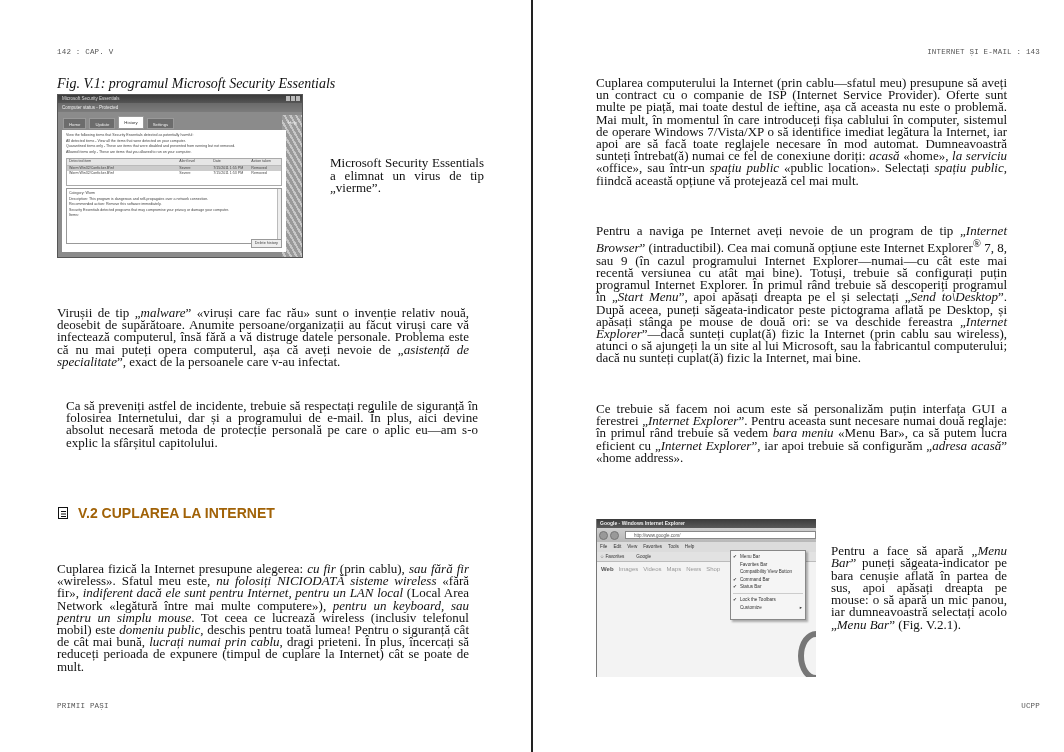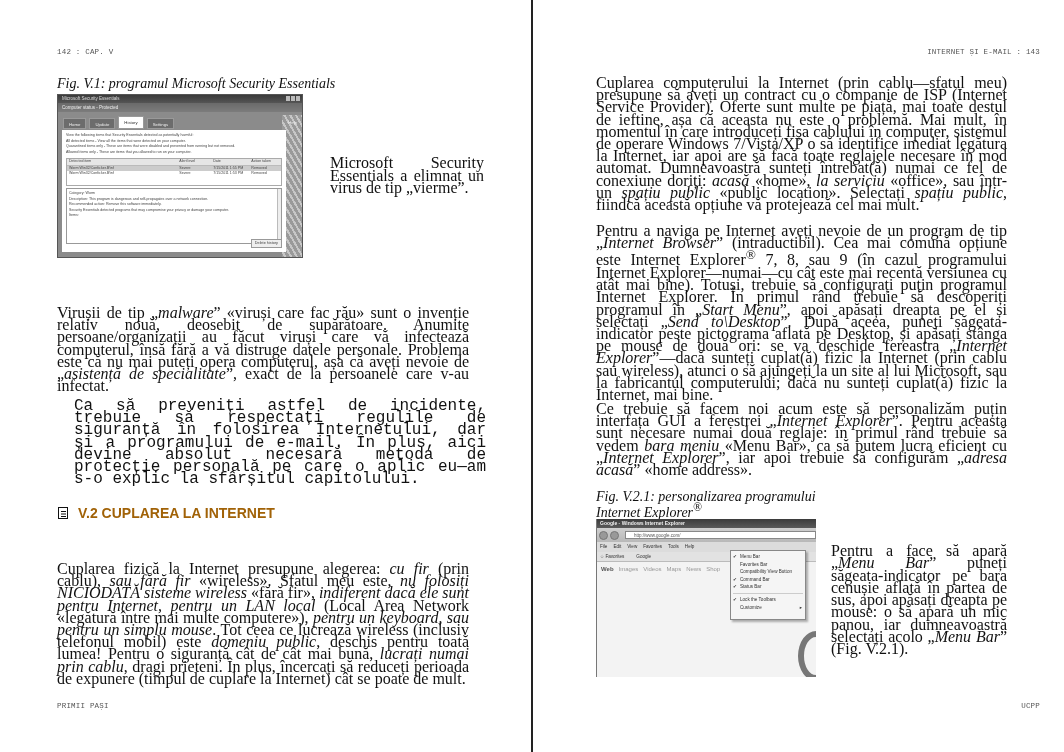--- a/index.html
+++ b/index.html
@@ -9,21 +9,21 @@
   .page { position: absolute; top: 0; height: 752px; background: #fff; }
   #page-left { left: 0; width: 531px; }
   #page-right { left: 533px; width: 531px; }
   .gutter { position: absolute; left: 531px; top: 0; width: 2px; height: 752px; background: #222; }
 
   .running-head, .running-foot {
     position: absolute; font-family: "Liberation Mono", "DejaVu Sans Mono", monospace;
     font-size: 7.5px; color: #555; letter-spacing: 0.2px;
   }
 
-  .para { position: absolute; font-size: 16px; line-height: 12.2px; text-align: justify; }
+  .para { position: absolute; font-size: 13px; line-height: 12.2px; text-align: justify; }
   .para i { font-style: italic; }
   .caption { position: absolute; font-size: 14px; line-height: 11px; font-style: italic; }
 
   .section-head { position: absolute; left: 58px; top: 505px; font-family: "Liberation Sans", "DejaVu Sans", sans-serif;
     font-weight: bold; font-size: 14px; color: #a16207; display: flex; align-items: center; gap: 10px; }
   .section-head .doc-icon { width: 10px; height: 12px; border: 1.4px solid #111; position: relative; }
   .section-head .doc-icon::before { content: ""; position: absolute; left: 1.5px; right: 1.5px; top: 3px; height: 1.2px; background: #111; box-shadow: 0 2.5px 0 #111, 0 5px 0 #111; }
 
   
   .mse { position: absolute; left: 57px; top: 94px; width: 246px; height: 164px; background: #8b8b8b; border: 1px solid #555; overflow: hidden; }
@@ -121,42 +121,41 @@
         <div>Items:</div>
         <div class="scroll"></div>
       </div>
       <div class="clean-btn">Delete history</div>
     </div>
   </div>
 
   <div class="para" style="left:314px; top:157px; width:154px; line-height:12.5px;margin-left:16px;">Microsoft Security Essentials a elimnat un virus de tip „vierme”.</div>
 
   <div class="para" style="left:57px; top:307px; width:412px;">Virușii de tip „<i>malware</i>” «viruși care fac rău» sunt o invenție relativ nouă, deosebit de supărătoare. Anumite persoane/organizații au făcut viruși care vă infectează computerul, însă fără a vă distruge datele personale. Problema este că nu mai puteți opera computerul, așa că aveți nevoie de „<i>asistență de specialitate</i>”, exact de la persoanele care v-au infectat.</div>
-  <div class="para" style="left:74px; top:400px; width:412px;font-family:Liberation Mono, monospace;">Ca să preveniți astfel de incidente, trebuie să respectați regulile de siguranță în folosirea Internetului, dar și a programului de e-mail. În plus, aici devine absolut necesară metoda de protecție personală pe care o aplic eu—am s-o explic la sfârșitul capitolului.</div>
+  <div class="para" style="left:66px; top:400px; width:412px;">Ca să preveniți astfel de incidente, trebuie să respectați regulile de siguranță în folosirea Internetului, dar și a programului de e-mail. În plus, aici devine absolut necesară metoda de protecție personală pe care o aplic eu—am s-o explic la sfârșitul capitolului.</div>
 
   <div class="section-head">
     <span class="doc-icon"></span>
     <span>V.2 CUPLAREA LA INTERNET</span>
   </div>
 
   <div class="para" style="left:57px; top:563px; width:412px;">Cuplarea fizică la Internet presupune alegerea: <i>cu fir</i> (prin cablu), <i>sau fără fir</i> «wireless». Sfatul meu este, <i>nu folosiți NICIODATĂ sisteme wireless</i> «fără fir», <i>indiferent dacă ele sunt pentru Internet, pentru un LAN local</i> (Local Area Network «legătură între mai multe computere»), <i>pentru un keyboard, sau pentru un simplu mouse</i>. Tot ceea ce lucrează wireless (inclusiv telefonul mobil) este <i>domeniu public</i>, deschis pentru toată lumea! Pentru o siguranță cât de cât mai bună, <i>lucrați numai prin cablu</i>, dragi prieteni. În plus, încercați să reduceți perioada de expunere (timpul de cuplare la Internet) cât se poate de mult.</div>
 
   <div class="running-foot" style="left:57px; top:702px;">PRIMII PAȘI</div>
 </div>
 
 <div class="gutter"></div>
 
 <div class="page" id="page-right">
   <div class="running-head" style="right:24px; top:48px;">INTERNET ȘI E-MAIL : 143</div>
 
   <div class="para" style="left:63px; top:77px; width:411px;">Cuplarea computerului la Internet (prin cablu—sfatul meu) presupune să aveți un contract cu o companie de ISP (Internet Service Provider). Oferte sunt multe pe piață, mai toate destul de ieftine, așa că aceasta nu este o problemă. Mai mult, în momentul în care introduceți fișa cablului în computer, sistemul de operare Windows 7/Vista/XP o să identifice imediat legătura la Internet, iar apoi are să facă toate reglajele necesare în mod automat. Dumneavoastră sunteți întrebat(ă) numai ce fel de conexiune doriți: <i>acasă</i> «home», <i>la serviciu</i> «office», sau într-un <i>spațiu public</i> «public location». Selectați <i>spațiu public</i>, fiindcă această opțiune vă protejează cel mai mult.</div>
   <div class="para" style="left:63px; top:225px; width:411px;">Pentru a naviga pe Internet aveți nevoie de un program de tip „<i>Internet Browser</i>” (intraductibil). Cea mai comună opțiune este Internet Explorer<sup>®</sup> 7, 8, sau 9 (în cazul programului Internet Explorer—numai—cu cât este mai recentă versiunea cu atât mai bine). Totuși, trebuie să configurați puțin programul Internet Explorer. În primul rând trebuie să descoperiți programul în „<i>Start Menu</i>”, apoi apăsați dreapta pe el și selectați „<i>Send to\Desktop</i>”. După aceea, puneți săgeata-indicator peste pictograma aflată pe Desktop, și apăsați stânga pe mouse de două ori: se va deschide fereastra „<i>Internet Explorer</i>”—dacă sunteți cuplat(ă) fizic la Internet (prin cablu sau wireless), atunci o să ajungeți la un site al lui Microsoft, sau la fabricantul computerului; dacă nu sunteți cuplat(ă) fizic la Internet, mai bine.</div>
   <div class="para" style="left:63px; top:403px; width:411px;">Ce trebuie să facem noi acum este să personalizăm puțin interfața GUI a ferestrei „<i>Internet Explorer</i>”. Pentru aceasta sunt necesare numai două reglaje: în primul rând trebuie să vedem <i>bara meniu</i> «Menu Bar», ca să putem lucra eficient cu „<i>Internet Explorer</i>”, iar apoi trebuie să configurăm „<i>adresa acasă</i>” «home address».</div>
 
-  <div class="caption" style="left:63px; top:491px;">Fig. V.2.1: personalizarea programului<br>Internet Explorer<sup>®</sup></div>
 
   <div class="para" style="left:298px; top:545px; width:176px; line-height:12.3px;">Pentru a face să apară „<i>Menu Bar</i>” puneți săgeata-indicator pe bara cenușie aflată în partea de sus, apoi apăsați dreapta pe mouse: o să apară un mic panou, iar dumneavoastră selectați acolo „<i>Menu Bar</i>” (Fig. V.2.1).</div>
 
   <div class="running-foot" style="right:24px; top:702px;">UCPP</div>
 </div>
 
 <div class="ie">
   <div class="titlebar">Google - Windows Internet Explorer</div>
   <div class="addr">
     <span class="navbtn"></span>

